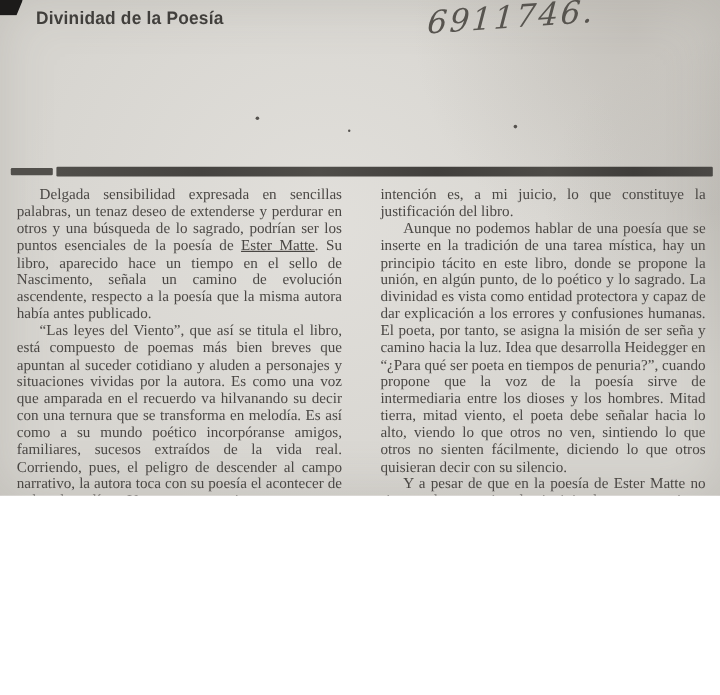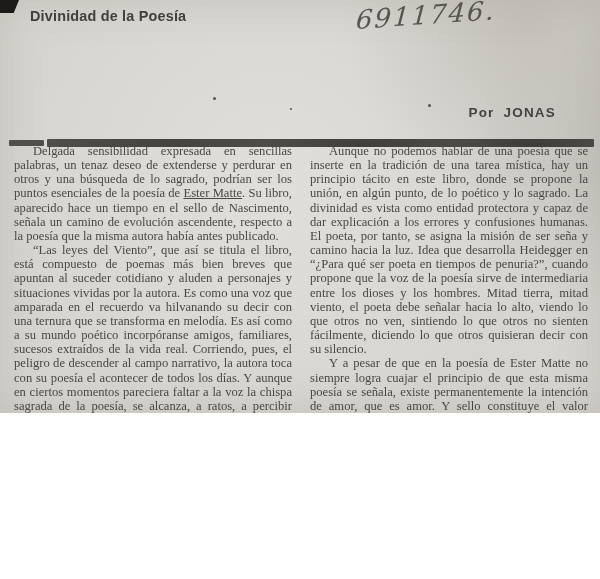--- a/index.html
+++ b/index.html
@@ -62,22 +62,22 @@
   .rule .seg1 {
     width: 35px; height: 6px; margin-top: 1px;
     background: #514f4b; border-radius: 1px;
   }
   .rule .seg2 {
     flex: 1;
     background: linear-gradient(90deg,#504e4a 0%,#454340 22%,#4f4d49 40%,#413f3c 58%,#4d4b47 75%,#3f3d3a 88%,#4a4845 100%);
     border-radius: 1px;
   }
   .columns {
-    position: absolute; left: 14px; top: 144px; width: 574px;
-    display: flex; gap: 18px;
+    position: absolute; left: 14px; top: 155px; width: 574px;
+    display: flex; gap: 32px;
   }
   .col { flex: 1; min-width: 0; }
   .para {
     margin: 0;
     font-family: "Liberation Serif", serif;
     font-size: 12.6px; line-height: 14.15px;
     text-align: justify;
     color: #4a4744;
     hyphens: auto;
     -webkit-hyphens: auto;
@@ -108,33 +108,33 @@
 
 <div class="page">
 
   <div class="corner-mark"></div>
 
   <div class="kicker">Divinidad de la Poesía</div>
 
   <div class="hand-number">6911746.</div>
 
 
-  <div class="byline">Por JONAS</div>
 
   <div class="rule">
     <span class="seg1"></span>
     <span class="seg2"></span>
   </div>
 
   <div class="columns" lang="es">
     <div class="col">
       <p class="para indent"><span>Delgada sensibilidad expresada en sencillas palabras, un tenaz deseo de extenderse y perdurar en otros y una búsqueda de lo sagrado, podrían ser los puntos esenciales de la poesía de </span><span class="underline">Ester Matte</span><span>. Su libro, aparecido hace un tiempo en el sello de Nascimento, señala un camino de evolución ascendente, respecto a la poesía que la misma autora había antes publicado.</span></p>
       <p class="para indent">“Las leyes del Viento”, que así se titula el libro, está compuesto de poemas más bien breves que apuntan al suceder cotidiano y aluden a personajes y situaciones vividas por la autora. Es como una voz que amparada en el recuerdo va hilvanando su decir con una ternura que se transforma en melodía. Es así como a su mundo poético incorpóranse amigos, familiares, sucesos extraídos de la vida real. Corriendo, pues, el peligro de descender al campo narrativo, la autora toca con su poesía el acontecer de todos los días. Y aunque en ciertos momentos pareciera faltar a la voz la chispa sagrada de la poesía, se alcanza, a ratos, a percibir aquello que la autora pretende. Introducir al lector en el camino que lleva hacia la divinidad. Esta</p>
     </div>
     <div class="col">
+      <p class="para">intención es, a mi juicio, lo que constituye la justificación del libro.</p>
       <p class="para indent">Aunque no podemos hablar de una poesía que se inserte en la tradición de una tarea mística, hay un principio tácito en este libro, donde se propone la unión, en algún punto, de lo poético y lo sagrado. La divinidad es vista como entidad protectora y capaz de dar explicación a los errores y confusiones humanas. El poeta, por tanto, se asigna la misión de ser seña y camino hacia la luz. Idea que desarrolla Heidegger en “¿Para qué ser poeta en tiempos de penuria?”, cuando propone que la voz de la poesía sirve de intermediaria entre los dioses y los hombres. Mitad tierra, mitad viento, el poeta debe señalar hacia lo alto, viendo lo que otros no ven, sintiendo lo que otros no sienten fácilmente, diciendo lo que otros quisieran decir con su silencio.</p>
       <p class="para indent">Y a pesar de que en la poesía de Ester Matte no siempre logra cuajar el principio de que esta misma poesía se señala, existe permanentemente la intención de amor, que es amor. Y sello constituye el valor fundamental de este libro.</p>
     </div>
   </div>
 
   <div class="speck speck1"></div>
   <div class="speck speck2"></div>
   <div class="speck speck3"></div>
   <div class="stray-dash"></div>
 

